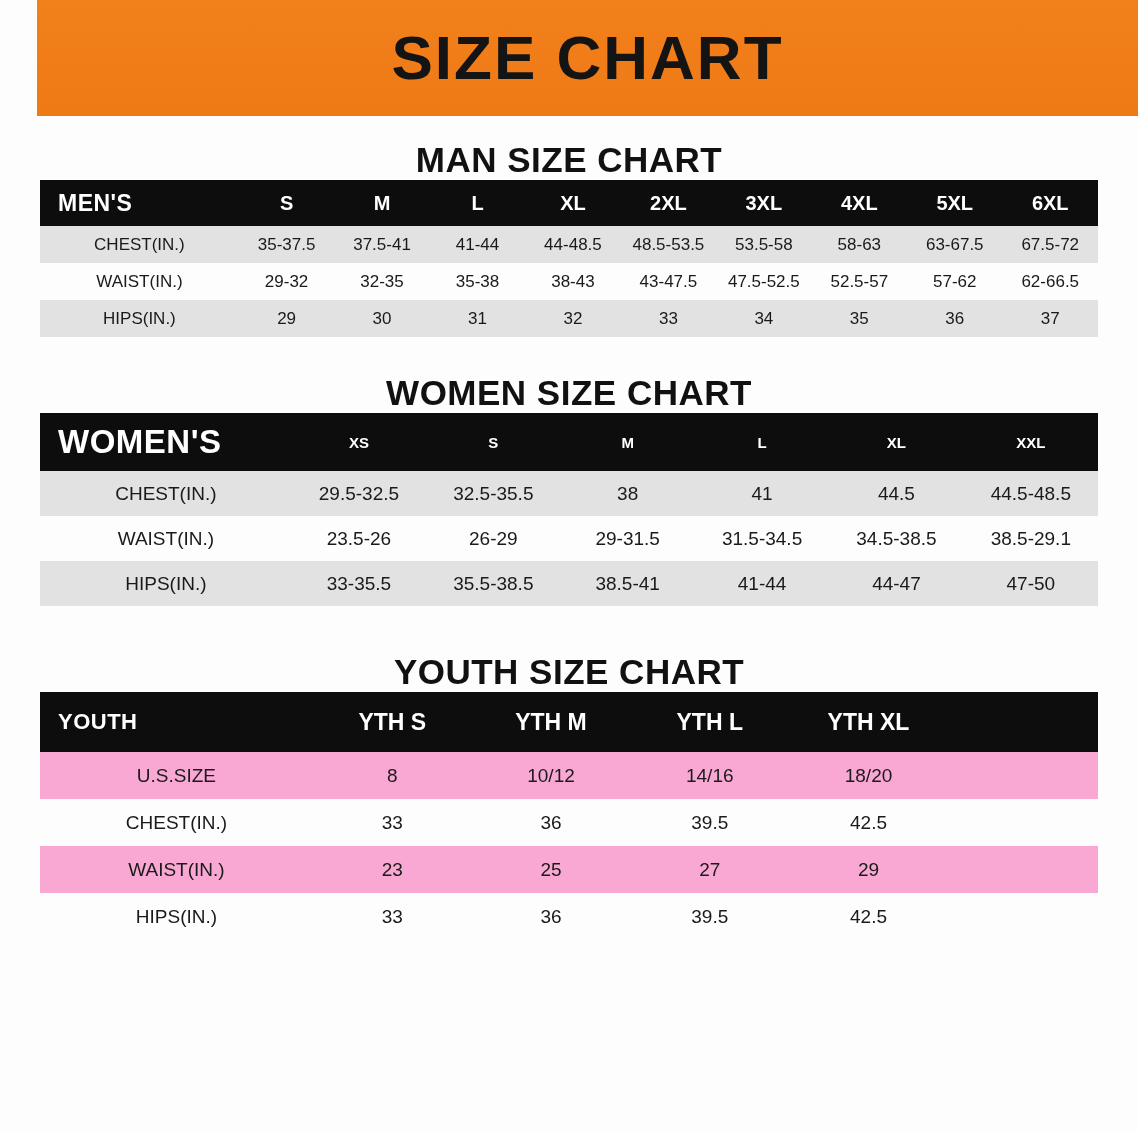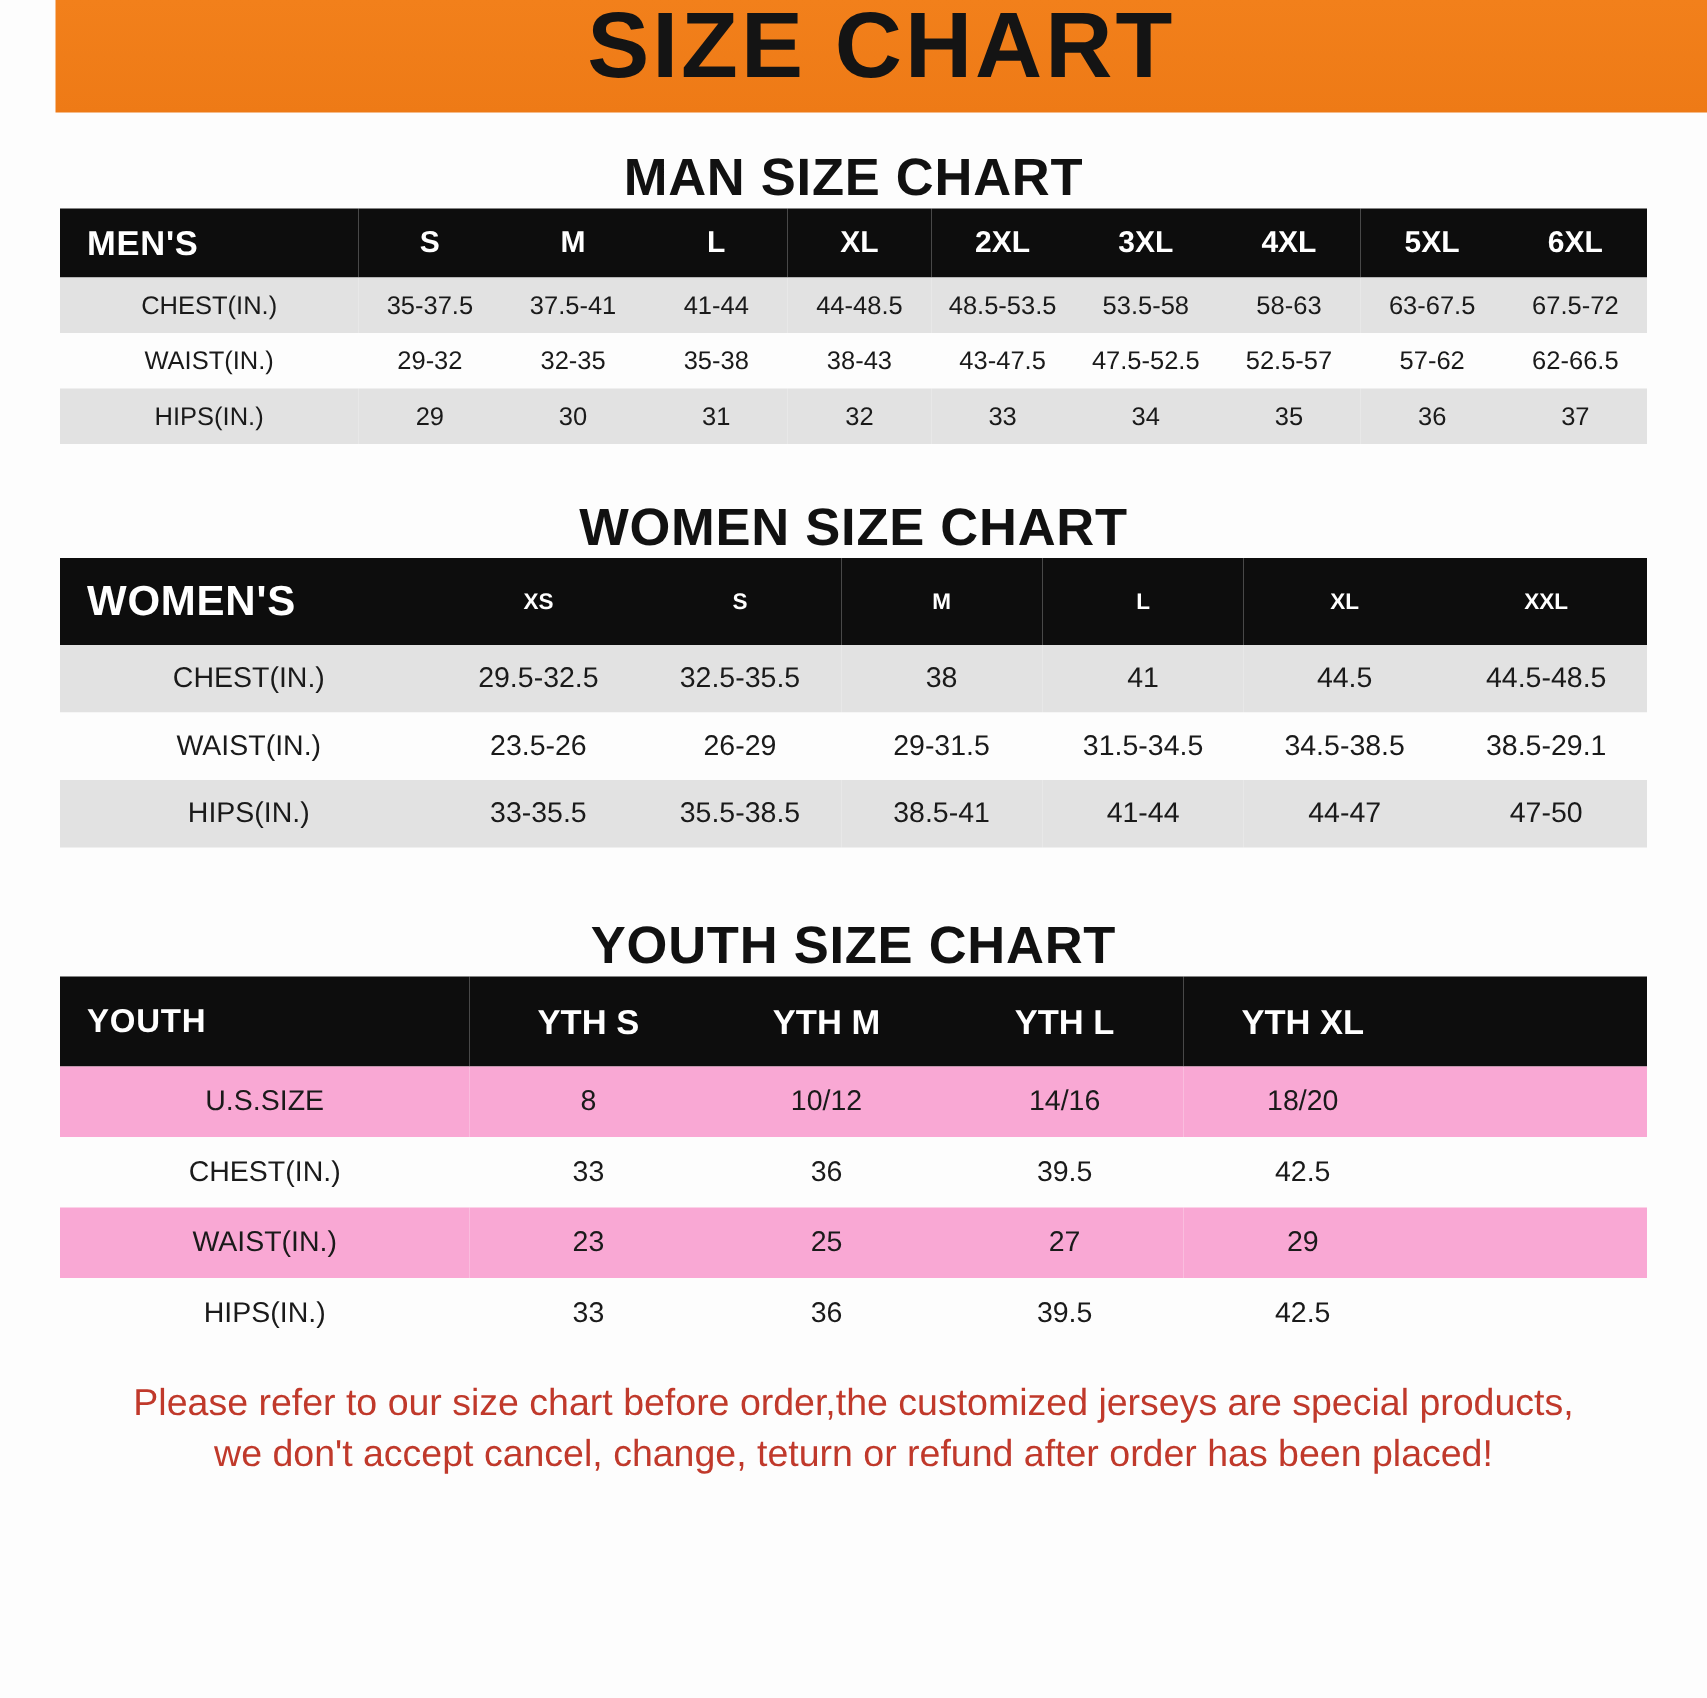--- a/index.html
+++ b/index.html
@@ -15,24 +15,25 @@
   }
   .page {
     width: 1138px;
     height: 1132px;
     position: relative;
     background: #fdfdfd;
   }
 
   
   .banner {
-    height: 75px;
+    height: 116px;
     background: #f07c1a;
     background: linear-gradient(180deg, #f2801b 0%, #ee7a16 100%);
     display: flex;
+    align-items: center;
     justify-content: center;
     margin-left: 37px;
   }
   .banner-title {
     font-family: "Liberation Sans", sans-serif;
     font-weight: bold;
     font-size: 62px;
     letter-spacing: 2px;
     color: #141414;
     line-height: 1;
@@ -85,21 +86,21 @@
 
   
   #men-table thead th { height: 44px; font-size: 20px; font-weight: bold; }
   #men-table thead th.head-label { font-size: 23px; margin-top: 24px; }
   #men-table tbody td { height: 35px; font-size: 17px; }
   #men-table tbody tr.alt td { background: #e2e2e2; }
   #men-table tbody tr.plain td { background: #fdfdfd; }
 
   
   #women-table thead th { height: 56px; font-size: 15px; font-weight: bold; }
-  #women-table thead th.head-label { font-size: 28px; }
+  #women-table thead th.head-label { font-size: 33px; }
   #women-table tbody td { height: 43px; font-size: 19px; }
   #women-table tbody tr.alt td { background: #e2e2e2; }
   #women-table tbody tr.plain td { background: #fdfdfd; }
 
   
   #youth-table thead th { height: 58px; font-size: 23px; font-weight: bold; }
   #youth-table thead th.head-label { font-size: 22px; }
   #youth-table tbody td { height: 45px; font-size: 19px; }
   #youth-table tbody tr.alt td { background: #f9a8d4; }
   #youth-table tbody tr.plain td { background: #fdfdfd; }
@@ -273,18 +274,14 @@
           <td>33</td>
           <td>36</td>
           <td>39.5</td>
           <td>42.5</td>
           <td></td>
         </tr>
       </tbody>
     </table>
   </div>
 
-  <div class="note">
-    <div>Please refer to our size chart before order,the customized jerseys are special products,</div>
-    <div>we don't accept cancel, change, teturn or refund after order has been placed!</div>
-  </div>
 
 </div>
 
 </body></html>

